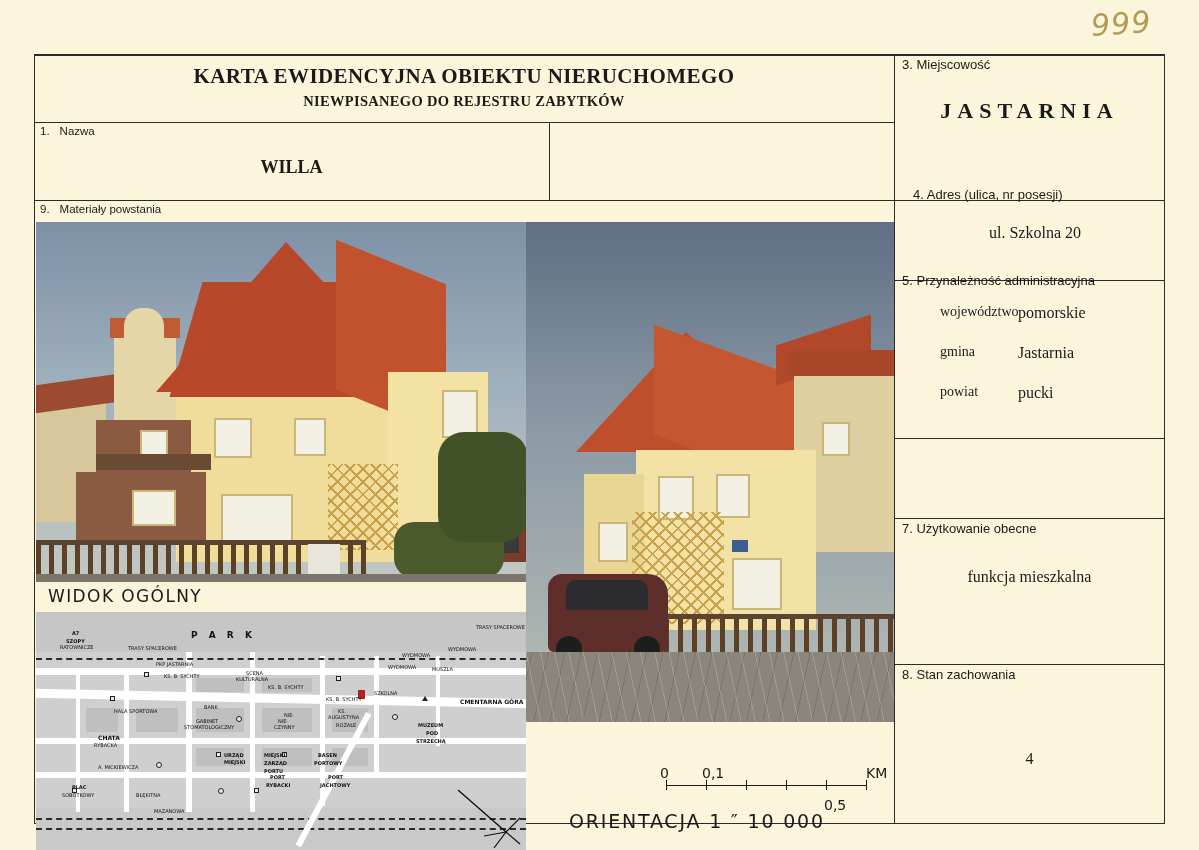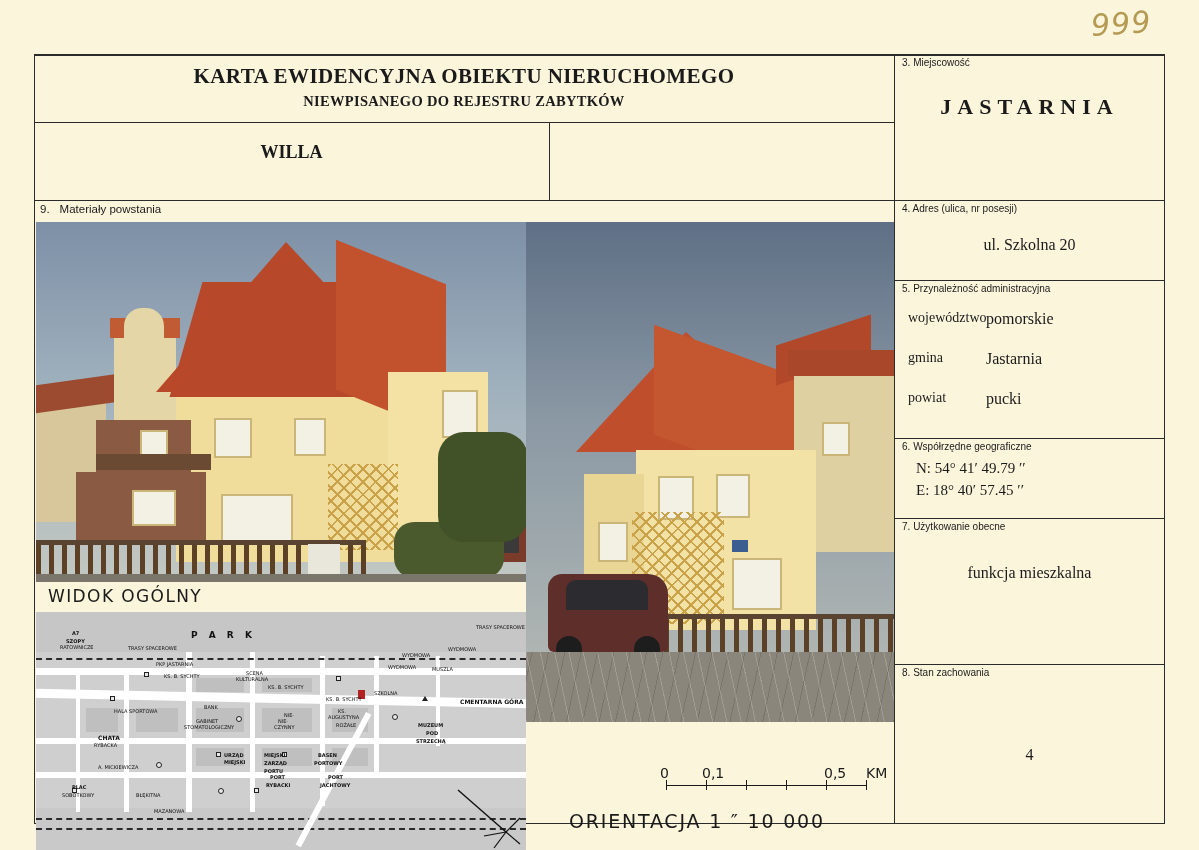--- a/index.html
+++ b/index.html
@@ -128,34 +128,34 @@
   }
   .orient-hand {
     position:absolute; left:535px; top:610px;
     font-family:"DejaVu Sans", sans-serif; font-size:19px; letter-spacing:1.8px;
   }
 
   
   .rfield { position:absolute; left:0; width:271px; }
   .rlabel {
     font-family:"Liberation Sans", sans-serif;
-    font-size: 10px;
+    font-size: 13px;
     padding: 3px 0 0 8px;
     white-space: nowrap;
   }
   .rvalue {
     text-align:center; font-size:16px; padding-top:12px;
   }
   .rvalue.big {
     font-size: 22px; font-weight: bold; letter-spacing: 6px; padding-top: 26px;
   }
   .kv {
     display:flex; padding: 7px 0 0 14px; font-size:14px;
   }
-  .kv .k { width: 78px; font-family:"Liberation Serif", serif; }
+  .kv .k { width: 78px; font-family:"Liberation Serif", serif;margin-left:32px; }
   .kv .v { font-size: 16px; }
   .coord {
     padding: 6px 0 0 22px; font-size:15px; line-height:20px;
   }
   .hline { position:absolute; left:0; width:271px; height:0; border-top:1px solid #2b2b2b;}
 
   
   .vdiv {
     position:absolute; left:860px; top:0; width:0; height:770px;
     border-left:1px solid #2b2b2b;
@@ -216,20 +216,23 @@
 
       <div class="title-block">
         <div class="title-main">KARTA EWIDENCYJNA OBIEKTU NIERUCHOMEGO</div>
         <div class="title-sub">NIEWPISANEGO DO REJESTRU ZABYTKÓW</div>
       </div>
 
       <div class="rule" style="left:0;top:68px;width:860px;height:1.2px;"></div>
 
       <div class="row2">
         <div class="cell nazwa-cell">
+          <div class="cell-label">
+            <span class="num">1.</span><span>Nazwa</span>
+          </div>
           <div class="cell-value" style="padding-top:20px;">WILLA</div>
         </div>
 
         <div class="rule" style="left:515px;top:0;width:1.2px;height:78px;"></div>
       </div>
 
       <div class="rule" style="left:0;top:146px;width:860px;height:1.2px;"></div>
 
       <div class="mat-area">
         <div class="cell-label">
@@ -432,21 +435,21 @@
               <div class="map-txt" style="left: 242px; top: 106px; font-size: 5px;">NIE-</div>
               <div class="map-txt" style="left: 238px; top: 112px; font-size: 5px;">CZYNNY</div>
               <div class="map-txt" style="left: 396px; top: 54px; font-size: 5px;">MUSZLA</div>
             </div>
         </div>
 
         <div class="scalebar-wrap">
           <div class="scale-nums">
             <span style="left:14px;">0</span>
             <span style="left:56px;">0,1</span>
-            <span style="left:178px;">0,5</span>
+            <span style="left:178px;margin-top:32px;">0,5</span>
             <span style="left:220px;">KM</span>
           </div>
           <div class="scale-line"></div>
           <div class="scale-tick" style="left:20px;"></div>
           <div class="scale-tick" style="left:60px;"></div>
           <div class="scale-tick" style="left:100px;"></div>
           <div class="scale-tick" style="left:140px;"></div>
           <div class="scale-tick" style="left:180px;"></div>
           <div class="scale-tick" style="left:220px;"></div>
         </div>
@@ -459,57 +462,49 @@
 
       <div class="rfield" style="top:0;height:146px;">
         <div class="rlabel">
           <span class="num">3.</span>
           <span>Miejscowość</span>
         </div>
         <div class="rvalue big">JASTARNIA</div>
       </div>
       <div class="hline" style="top:146px;"></div>
 
-      <div class="rfield" style="top:146px;height:80px;">
+      <div class="rfield" style="top:130px;height:80px;padding-left:11px;">
         <div class="rlabel">
           <span class="num">4.</span>
           <span>Adres (ulica, nr posesji)</span>
         </div>
         <div class="rvalue" style="padding-top:22px;">ul. Szkolna 20</div>
       </div>
       <div class="hline" style="top:226px;"></div>
 
-      <div class="rfield" style="top:226px;height:158px;">
+      <div class="rfield" style="top:216px;height:158px;">
         <div class="rlabel">
           <span class="num">5.</span>
           <span>Przynależność administracyjna</span>
         </div>
         <div class="kv" style="padding-top:16px;">
           <div class="k">województwo</div>
           <div class="v">pomorskie</div>
         </div>
         <div class="kv" style="padding-top:22px;">
           <div class="k">gmina</div>
           <div class="v">Jastarnia</div>
         </div>
         <div class="kv" style="padding-top:22px;">
           <div class="k">powiat</div>
           <div class="v">pucki</div>
         </div>
       </div>
       <div class="hline" style="top:384px;"></div>
 
-      <div class="rfield" style="top:384px;height:80px;">
-        <div class="rlabel">
-          <span class="num">6.</span>
-          <span>Współrzędne geograficzne</span>
-        </div>
-        <div class="coord">N:  54° 41′ 49.79 ′′</div>
-        <div class="coord" style="padding-top:2px;">E:  18° 40′ 57.45 ′′</div>
-      </div>
       <div class="hline" style="top:464px;"></div>
 
       <div class="rfield" style="top:464px;height:146px;">
         <div class="rlabel">
           <span class="num">7.</span>
           <span>Użytkowanie obecne</span>
         </div>
         <div class="rvalue" style="padding-top:32px;">funkcja mieszkalna</div>
       </div>
       <div class="hline" style="top:610px;"></div>

